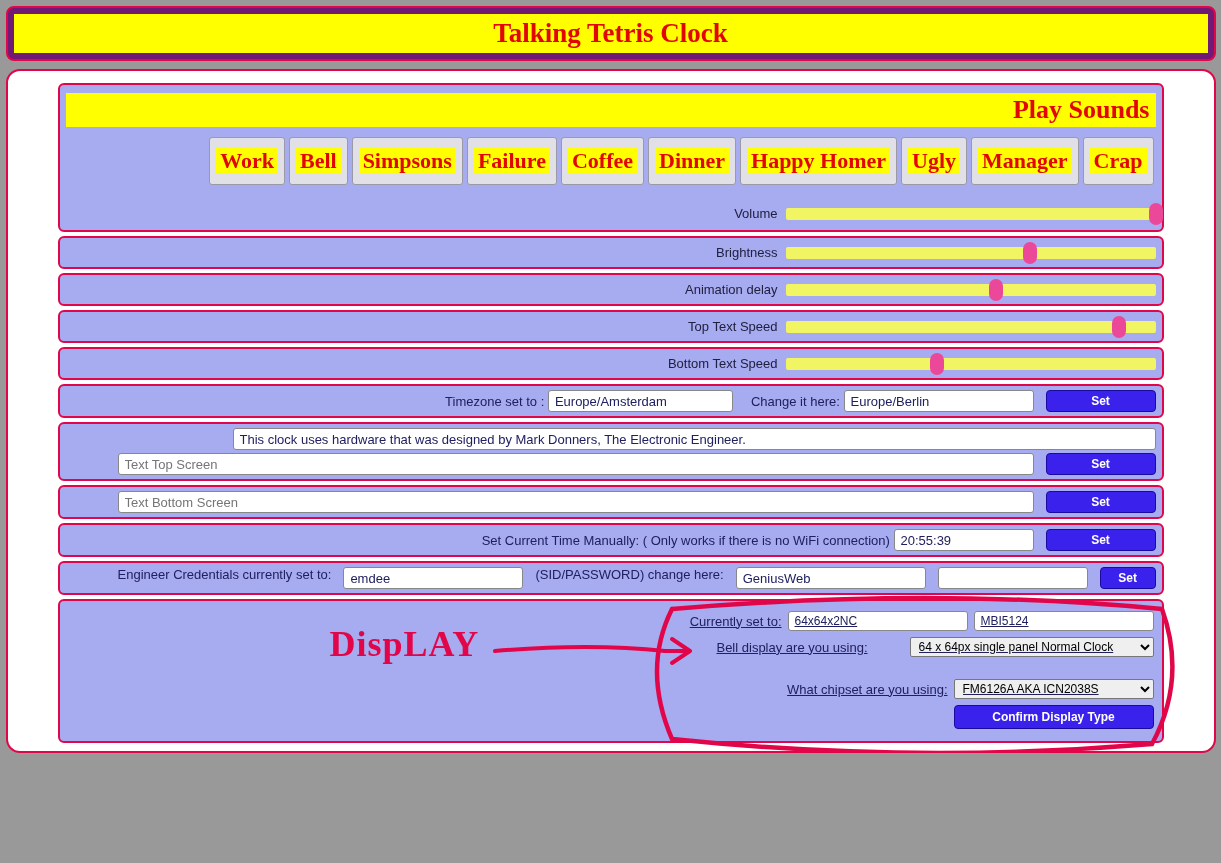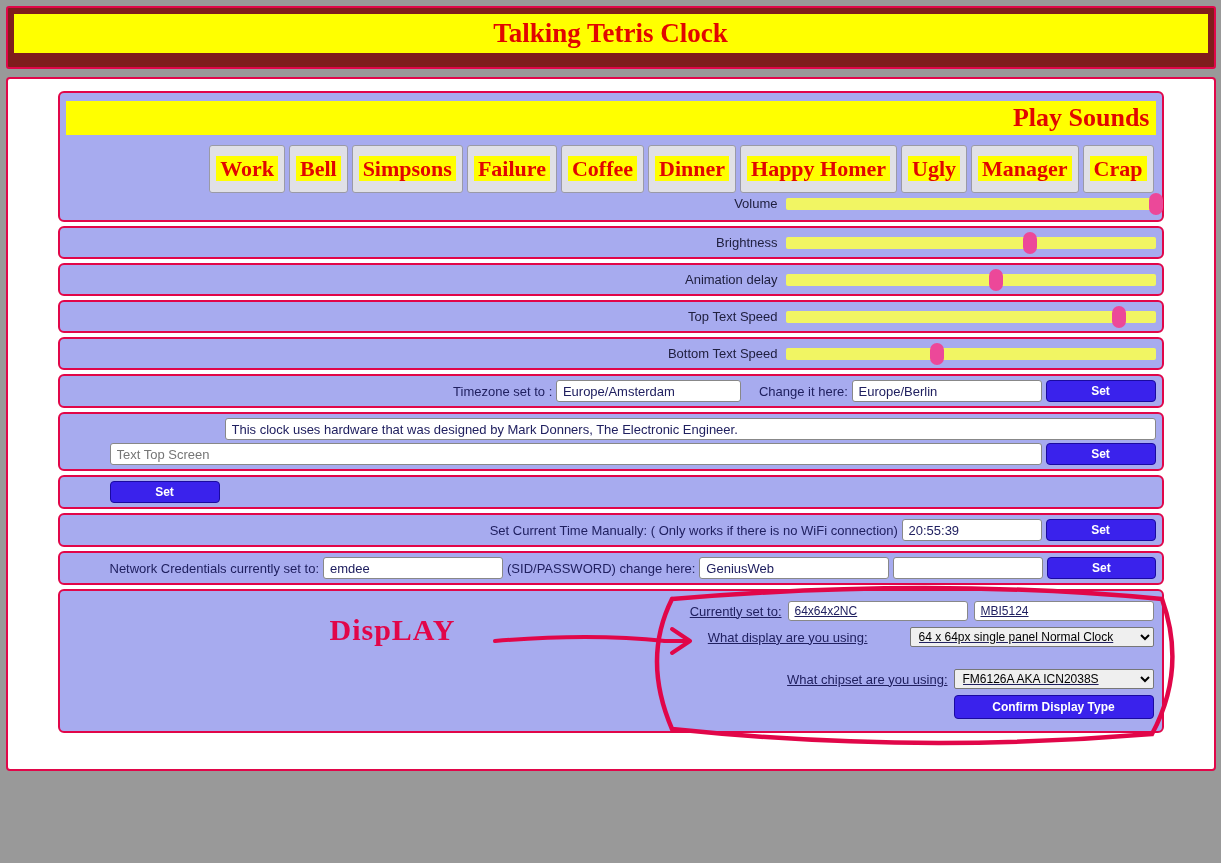--- a/index.html
+++ b/index.html
@@ -1,40 +1,40 @@
 <!DOCTYPE html>
 <html><head>
 <meta charset="utf-8">
 <style>
   * { box-sizing: border-box; margin: 0; padding: 0; }
   body { background: #999; font-family: Verdana, Arial, sans-serif; font-size: 13px; }
   .page { width: 1210px; margin: 6px auto 0; }
   .header-card {
-    background: #7f1d1d;
+    background: #701a75;
     border: 2px solid #e10649;
-    border-radius: 3px;
-    padding: 6px 6px 14px 6px;
+    border-radius: 8px;
+    padding: 6px 6px 6px 6px;
     margin-bottom: 8px;
   }
   .header-yellow {
     background: #ffff00;
     text-align: center;
     padding: 4px 0;
   }
   .header-yellow h1 {
     color: #e10600;
     font-weight: bold;
     font-family: 'Times New Roman', serif;
     font-size: 27px;
   }
   .main-card {
     background: #fff;
     border: 2px solid #e10649;
-    border-radius: 4px;
-    padding: 12px 50px 32px 50px;
+    border-radius: 14px;
+    padding: 12px 50px 4px 50px;
   }
   .panel {
     background: #a7abef;
     border: 2px solid #e10649;
     border-radius: 6px;
     margin-bottom: 4px;
     padding: 4px 6px;
   }
   .sounds-panel { padding: 8px 6px 6px 6px; }
   .sounds-head {
@@ -42,21 +42,21 @@
     text-align: right;
     padding: 2px 6px;
     margin-bottom: 10px;
   }
   .sounds-head h2 {
     color: #e10600;
     font-weight: bold;
     font-family: 'Times New Roman', serif;
     font-size: 26px;
   }
-  .sound-btns { text-align: right; }
+  .sound-btns { text-align: right; margin-bottom: 18px; }
   .sound-btn {
     display: inline-block;
     background: #e0e0e6;
     border: 1px solid #9a9aa6;
     border-radius: 3px;
     padding: 10px 6px;
     margin: 0 2px;
     vertical-align: middle;
   }
   .sound-btn span {
@@ -90,22 +90,22 @@
     position: absolute;
     top: -5px;
     width: 14px;
     height: 22px;
     background: #ec4899;
     border-radius: 7px;
     transform: translateX(-50%);
   }
   .row {
     display: flex;
-    align-items: center;
-    gap: 4px;
+    align-items: flex-start;
+    gap: 12px;
     color: #202060;
   }
   .row .lbl { white-space: nowrap; }
   .text-in {
     background: #fff;
     border: 1px solid #888;
     border-radius: 3px;
     padding: 2px 6px;
     height: 22px;
     font-size: 13px;
@@ -135,21 +135,21 @@
   }
   .display-panel { padding: 10px 8px 12px 8px; position: relative; }
   .display-line { display: flex; justify-content: flex-end; align-items: center; gap: 6px; margin-bottom: 6px; color:#202060;text-decoration:underline; }
   .display-line .val {
     background: #fff; border:1px solid #888; border-radius:3px; padding:1px 6px; min-width:180px; height:20px; display:inline-flex; align-items:center; font-size:12px;
   }
   .select-wide { width: 244px; margin-left: 36px; }
   .confirm-row { display:flex; justify-content:flex-end; margin-top:2px; }
   .btn-confirm { width: 200px; height:24px; }
   
-  .ann { position:absolute; left:270px; top:22px; color:#e10649; font-size:30px; font-family:'Comic Sans MS','Segoe Script',cursive; font-weight:bold; letter-spacing:1px; pointer-events:none; }
+  .ann { position:absolute; left:270px; top:22px; color:#e10649; font-size:36px; font-family:'Comic Sans MS','Segoe Script',cursive; font-weight:bold; letter-spacing:1px; pointer-events:none; }
   .ann-arrow { position:absolute; left:430px; top:32px; pointer-events:none; }
   .ann-circle { position:absolute; right:-30px; top:-12px; width:560px; height:170px; pointer-events:none; }
 </style>
 </head>
 <body>
 
 <div class="page">
 
   <div class="header-card">
     <div class="header-yellow">
@@ -229,55 +229,56 @@
       <div class="row">
         <div style="flex:0 0 40px"></div>
         <input class="text-in grow" placeholder="Text Top Screen" style="">
         <button class="btn-blue" style="width:110px">Set</button>
       </div>
     </div>
 
     <div class="panel">
       <div class="row">
         <div style="flex:0 0 40px"></div>
+        <input class="text-in grow" placeholder="Text Bottom Screen" style="">
         <button class="btn-blue" style="width:110px">Set</button>
       </div>
     </div>
 
     <div class="panel">
       <div class="row">
         <div class="grow right">
           <span class="lbl">Set Current Time Manually: ( Only works if there is no WiFi connection)</span>
           <input class="text-in" style="width: 140px;" value="20:55:39">
         </div>
         <button class="btn-blue" style="width:110px">Set</button>
       </div>
     </div>
 
     <div class="panel">
       <div class="row">
         <div style="flex:0 0 40px"></div>
-        <span class="lbl">Network Credentials currently set to:</span>
+        <span class="lbl">Engineer Credentials currently set to:</span>
         <input class="text-in" style="width: 180px;" readonly="" value="emdee">
         <span class="lbl">(SID/PASSWORD) change here:</span>
         <input class="text-in grow" value="GeniusWeb" style="">
         <input class="text-in" style="width: 150px;" type="password" value="">
         <button class="btn-blue" style="width:110px">Set</button>
       </div>
     </div>
 
     <div class="panel display-panel">
 
       <div class="display-line">
         <span class="lbl">Currently set to:</span>
         <span class="val">64x64x2NC</span>
         <span class="val" style="min-width:180px">MBI5124</span>
       </div>
       <div class="display-line">
-        <span class="lbl">What display are you using:</span>
+        <span class="lbl">Bell display are you using:</span>
         <select class="select select-wide">
           <option>64 x 64px single panel Normal Clock</option>
         </select>
       </div>
       <div class="display-line" style="margin-top:22px;">
         <span class="lbl">What chipset are you using:</span>
         <select class="select" style="width:200px">
           <option>FM6126A AKA ICN2038S</option>
         </select>
       </div>

